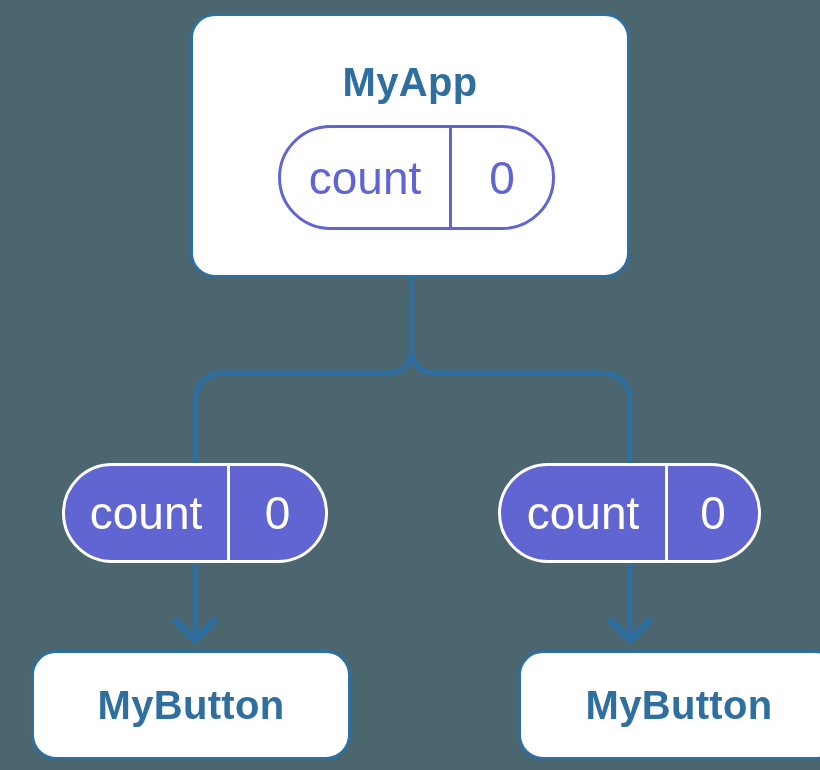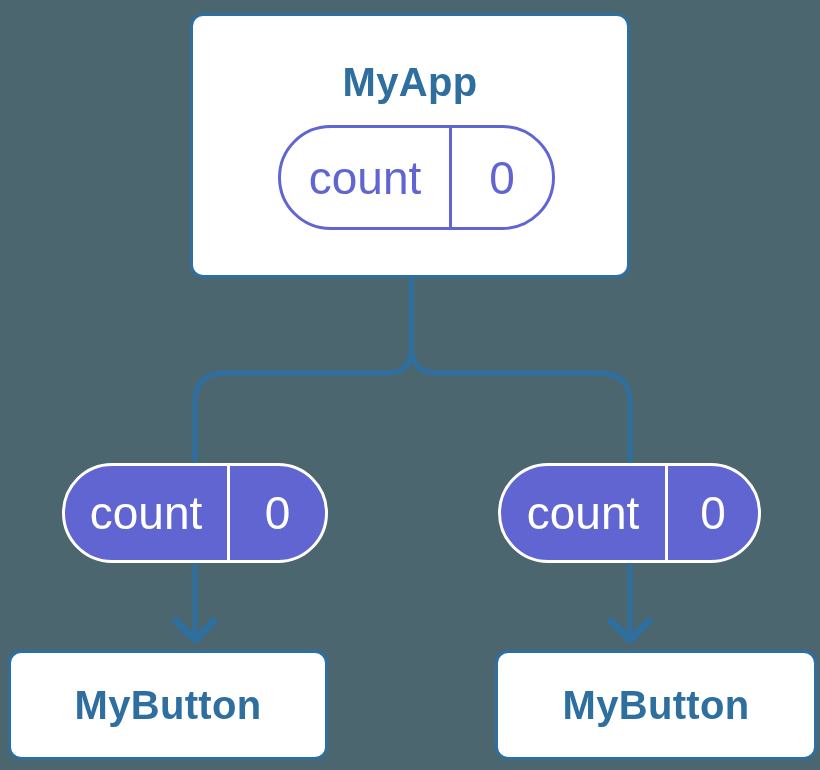--- a/index.html
+++ b/index.html
@@ -19,30 +19,30 @@
   .stage{position:relative;width:820px;height:770px;}
   .stage svg{position:absolute;left:0;top:0;z-index:1;}
 
   .connector{fill:none;stroke:var(--line-blue);stroke-width:5;}
   .arrowhead{fill:none;stroke:var(--line-blue);stroke-width:7;stroke-linecap:round;stroke-linejoin:round;}
 
   .card{
     position:absolute;z-index:2;
     background:var(--card-fill);
     border:3px solid var(--line-blue);
-    border-radius:13px;
+    border-radius:25px;
     box-sizing:border-box;
   }
   .card-title{
     color:var(--title-blue);
     font-size:40px;font-weight:600;letter-spacing:.3px;
     text-align:center;line-height:48px;
   }
   .root-card{left:190px;top:13px;width:440px;height:265px;padding-top:42px;}
-  .child-card{width:320px;height:110px;display:flex;align-items:center;justify-content:center;}
+  .child-card{width:320px;height:110px;display:flex;align-items:center;justify-content:center;margin-left:23px;}
   .card-left{left:8px;top:650px;}
   .card-right{left:495px;top:650px;width:322px;}
 
   .pill{
     position:absolute;z-index:3;
     display:flex;align-items:stretch;
     border-radius:60px;
     box-sizing:border-box;
     font-size:46px;
   }

